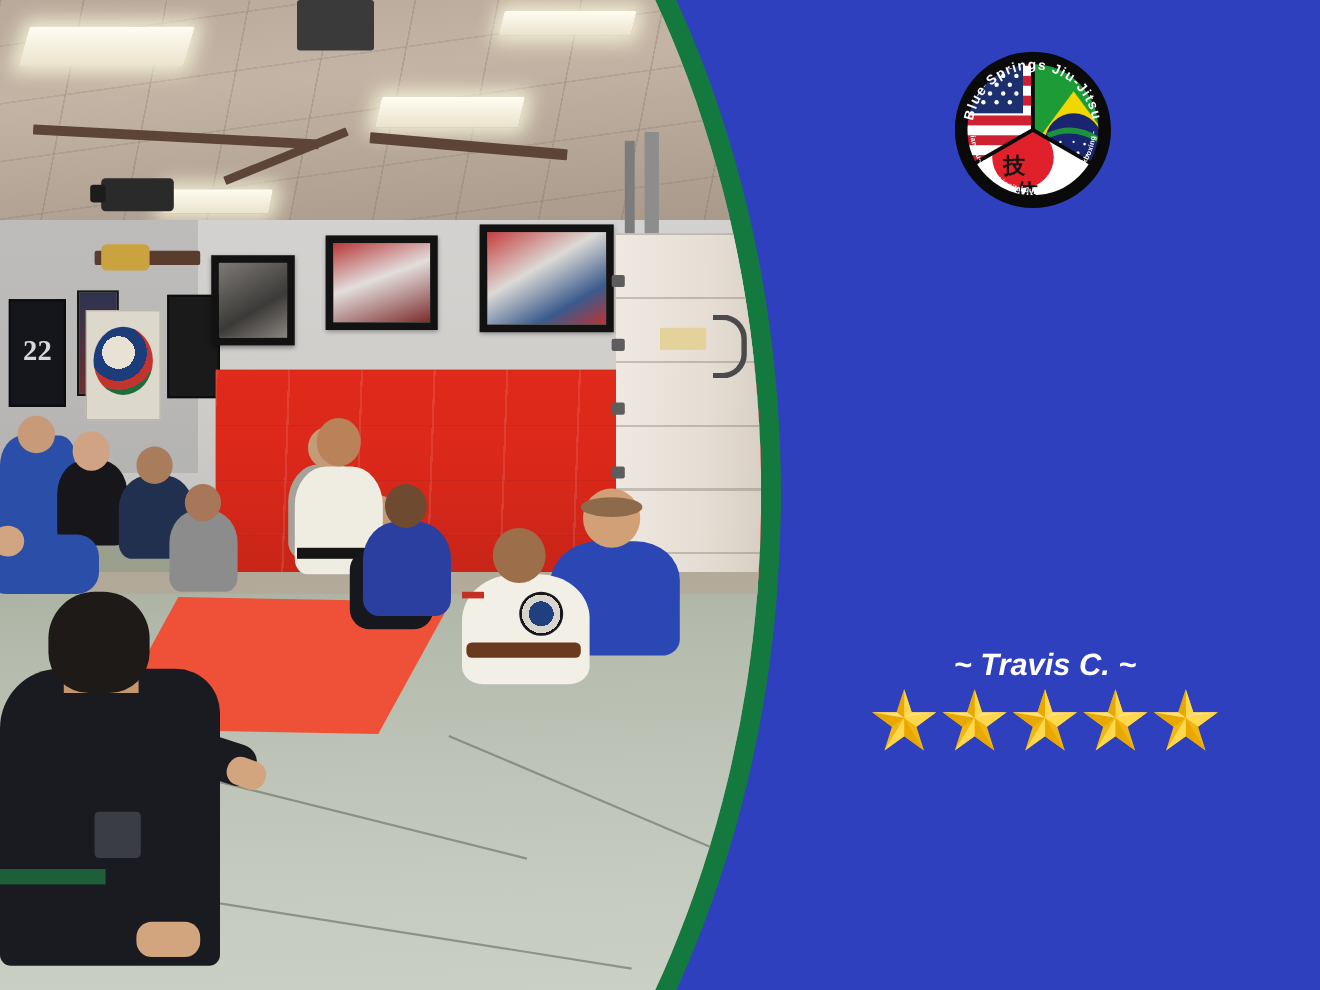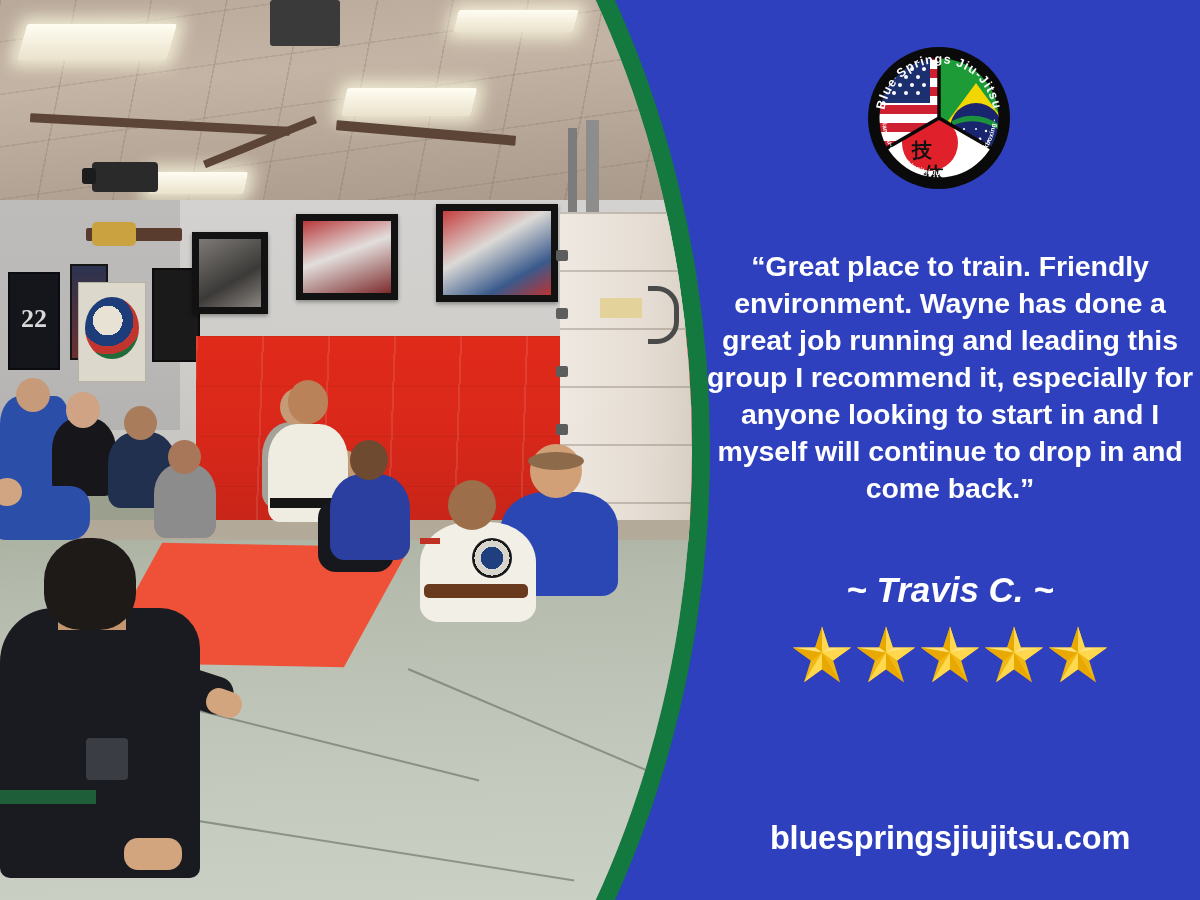--- a/index.html
+++ b/index.html
@@ -151,22 +151,22 @@
   
   .logo-wrap{position:absolute;left:868px;top:47px;width:142px;height:142px;}
   .logo-svg{display:block;width:142px;height:142px;}
 
   .quote{
     position:absolute;left:706px;top:248px;width:488px;
     color:#ffffff;font-weight:bold;font-size:28.5px;line-height:1.30;
     text-align:center;letter-spacing:-.1px;
   }
   .author{
-    position:absolute;left:706px;top:570px;width:488px;
-    color:#ffffff;font-weight:bold;font-style:italic;font-size:35px;text-align:center;
+    position:absolute;left:706px;top:589px;width:488px;
+    color:#ffffff;font-weight:bold;font-style:italic;font-size:28px;text-align:center;
   }
   .stars{
     position:absolute;left:706px;top:622px;width:488px;height:66px;
     display:flex;align-items:center;justify-content:center;gap:2px;
   }
   .star{width:62px;height:62px;display:block;}
 
   .phone-banner{
     position:absolute;left:776px;top:710px;width:322px;height:84px;
     background:#14793E;display:flex;align-items:center;justify-content:center;
@@ -393,21 +393,20 @@
 
       <text font-family="'Liberation Sans',sans-serif" font-size="12.5" font-weight="bold" fill="#ffffff" letter-spacing="1.1">
         <textPath href="#arcTop" startOffset="50%" text-anchor="middle">Blue Springs Jiu-Jitsu</textPath>
       </text>
       <text font-family="'Liberation Sans',sans-serif" font-size="6.6" font-weight="bold" fill="#ffffff" letter-spacing=".25">
         <textPath href="#arcBot" startOffset="50%" text-anchor="middle">Brazilian Jiu-Jitsu-Shingitai Jujitsu - Judo - Kickboxing - Kali</textPath>
       </text>
     </svg>
   </div>
 
-  <div class="quote">“Great place to train.  Friendly environment.  Wayne has done a great job running and leading this group  I recommend it, especially for anyone looking to start in and I myself will continue to drop in and come back.”</div>
 
   <div class="author">~ Travis C. ~</div>
 
   <div class="stars">
     <svg class="star" viewBox="0 0 100 96">
       <polygon points="50,2 61,36 97,36 68,57 79,92 50,71 21,92 32,57 3,36 39,36" fill="#F0B612"></polygon>
       <polygon points="50,2 61,36 50,44" fill="#FFD84D"></polygon>
         <polygon points="50,2 39,36 50,44" fill="#E8A800"></polygon>
       <polygon points="97,36 68,57 50,44" fill="#FFD84D"></polygon>
         <polygon points="79,92 50,71 50,44" fill="#E8A800"></polygon>
@@ -456,15 +455,14 @@
       <polygon points="97,36 68,57 50,44" fill="#FFD84D"></polygon>
         <polygon points="79,92 50,71 50,44" fill="#E8A800"></polygon>
       <polygon points="21,92 50,71 50,44" fill="#FFD84D"></polygon>
         <polygon points="3,36 32,57 50,44" fill="#E8A800"></polygon>
       <polygon points="61,36 97,36 50,44" fill="#FFE17A"></polygon>
         <polygon points="39,36 3,36 50,44" fill="#FFE17A"></polygon>
     </svg>
   </div>
 
 
-  <div class="website">bluespringsjiujitsu.com</div>
 
 </div>
 
 </body></html>

